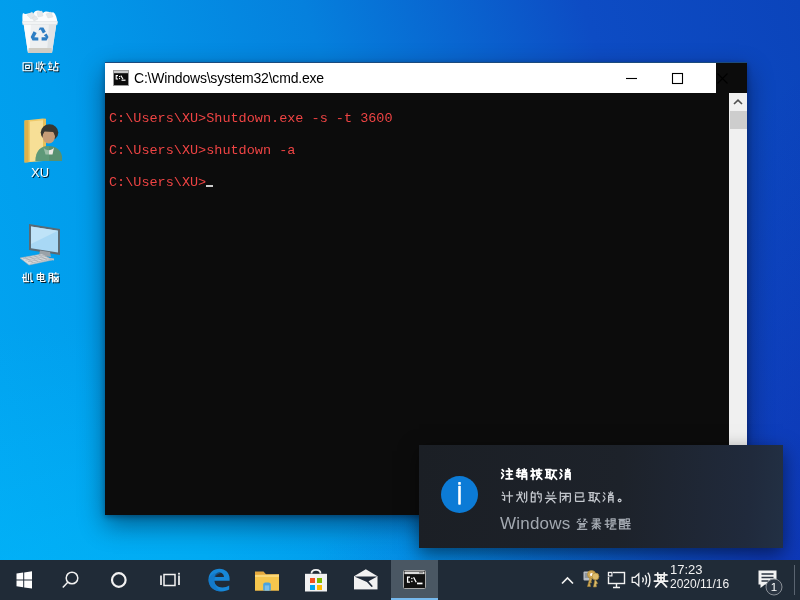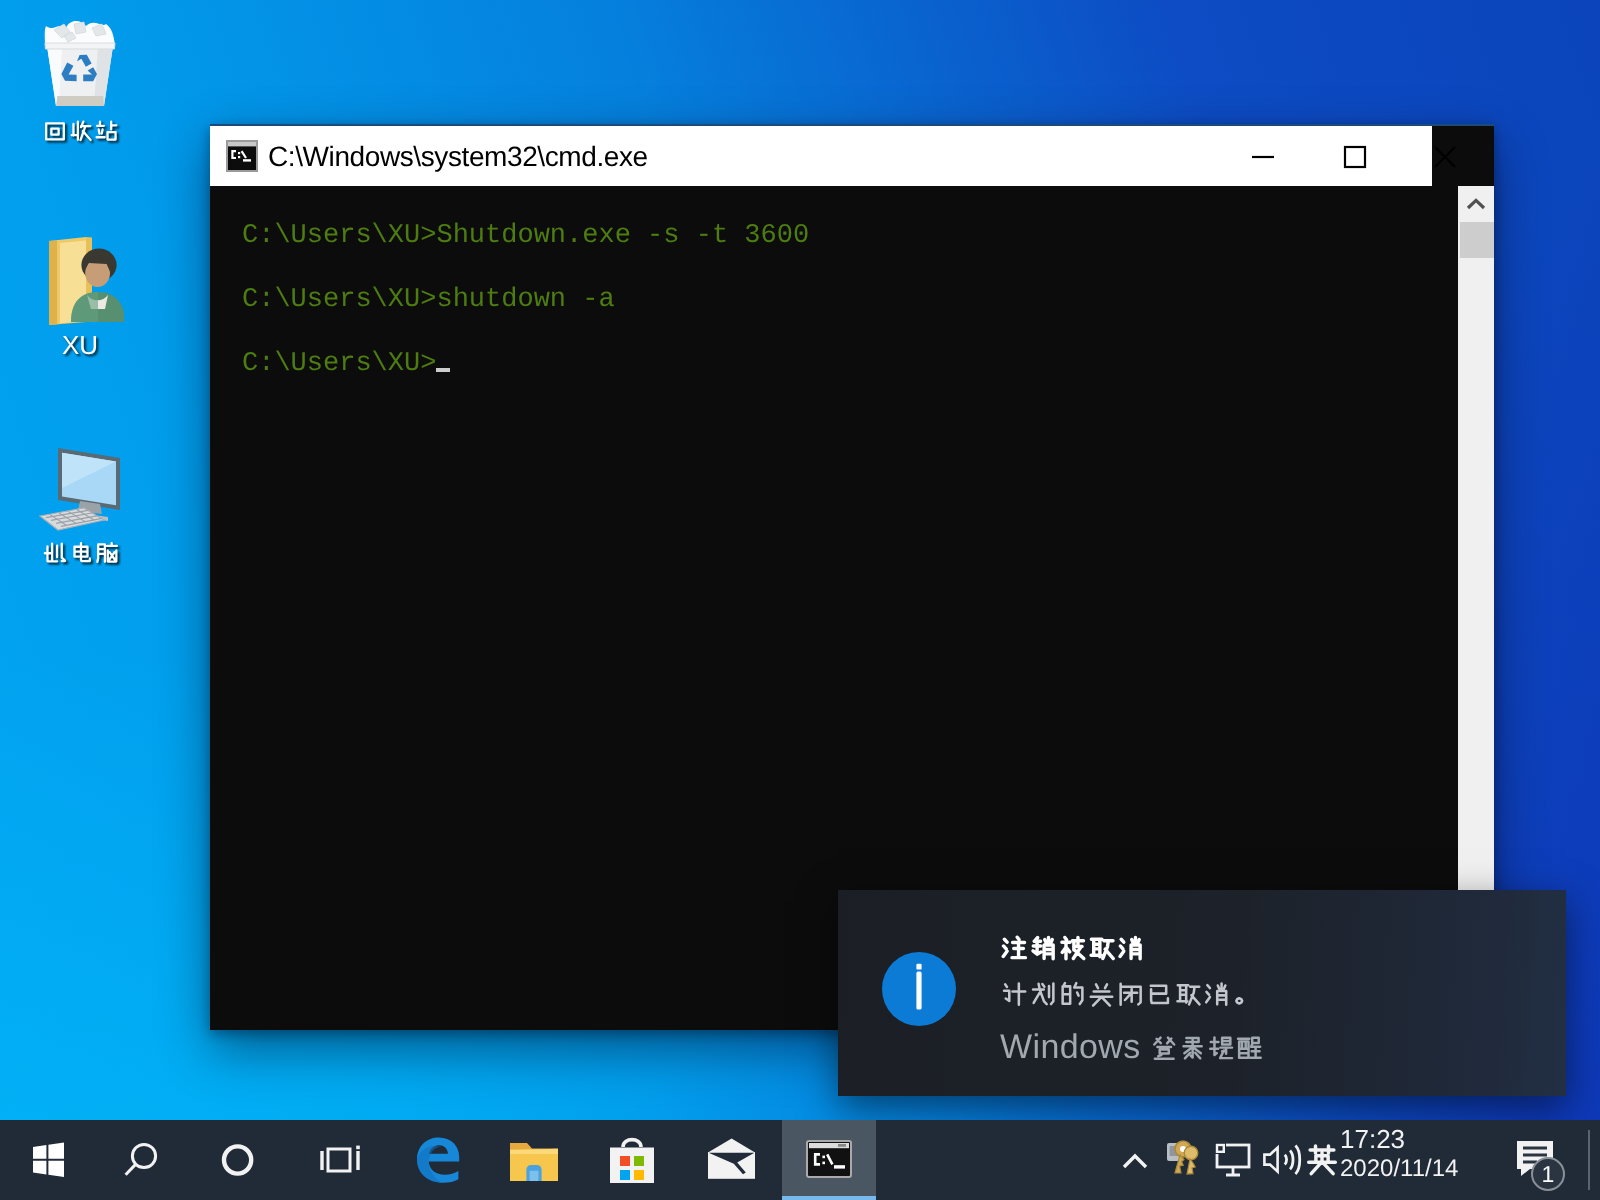--- a/index.html
+++ b/index.html
@@ -92,21 +92,21 @@
   <svg class="abs" style="left:509px;top:0" width="35" height="30">
         <path d="M12 15.5 H23" stroke="#000" stroke-width="1.1" fill="none"></path>
       </svg>
   <svg class="abs" style="left:555px;top:0" width="35" height="30">
         <rect x="12.5" y="10.5" width="10" height="10" stroke="#000" stroke-width="1.1" fill="none"></rect>
       </svg>
   <svg class="abs" style="left:600px;top:0" width="35" height="30">
         <path d="M12.5 10.5 L22.5 20.5 M22.5 10.5 L12.5 20.5" stroke="#000" stroke-width="1.1" fill="none"></path>
       </svg>
  </div>
- <div class="abs" style="left:16px;top:48px;font-family:'Liberation Mono',monospace;font-size:13.5px;line-height:16px;color:#4d7c0f;white-space:pre">C:\Users\XU&gt;Shutdown.exe -s -t 3600
+ <div class="abs" style="left:4px;top:48px;font-family:'Liberation Mono',monospace;font-size:13.5px;line-height:16px;color:#ef4444;white-space:pre">C:\Users\XU&gt;Shutdown.exe -s -t 3600
 
 C:\Users\XU&gt;shutdown -a
 
 C:\Users\XU&gt;<span style="display:inline-block;width:7px;height:2.2px;background:#ccc;vertical-align:-1px"></span></div>
  <div class="abs" style="left:624px;top:30px;width:18px;height:423px;background:#f0f0f0">
   <svg class="abs" style="left:0;top:0" width="18" height="18">
         <path d="M5 11 L9 7.2 L13 11" stroke="#505050" stroke-width="1.6" fill="none"></path>
       </svg>
   <div class="abs" style="left:0.5px;top:18px;width:17px;height:18px;background:#cdcdcd"></div>
  </div>
@@ -261,19 +261,19 @@
   <path d="M90.0 15.2 C92.0 17.2,92.0 22.6,90.0 24.6" stroke-width="1.4"></path>
   <path d="M92.7 12.8 C95.6 15.6,95.6 24.2,92.7 27.0" stroke-width="1.4"></path>
  </g>
 
 </svg>
 <div class="abs" style="left:652px;top:571px"><svg width="18" height="18" viewBox="0 0 18 18" style="display:inline-block;vertical-align:0px;overflow:visible">
       <g transform="translate(0.00) scale(0.9000)">
         <path d="M6.4 2.2 L6.4 6.2 M13.6 2.2 L13.6 6.2 M3.4 4.4 L16.6 4.4 M6.6 7.6 L6.6 11.2 M6.6 7.6 L13.4 7.6 L13.4 11.2 M10.0 6.0 L10.0 11.2 M2.6 11.2 L17.4 11.2 M9.8 11.2 L4.0 17.6 M10.2 11.2 L16.2 17.6" fill="none" stroke="#f2f2f2" stroke-width="1.93" stroke-linecap="round" stroke-linejoin="round"></path>
       </g>
     </svg></div>
-<div class="abs" style="left:670px;top:563px;width:80px;font-size:13px;color:#f2f2f2;line-height:14px">17:23<br><span style="font-size:12px">2020/11/14</span></div>
+<div class="abs" style="left:670px;top:563px;width:80px;font-size:13px;color:#f2f2f2;line-height:14px">17:23<br><span style="font-size:12px">2020/11/16</span></div>
 <svg class="abs" style="left:752px;top:560px" width="48" height="40" viewBox="0 0 48 40">
  <path d="M6.5 10.5 H24.5 V24.5 H13 L8.5 28 V24.5 H6.5 Z" fill="#f2f2f2"></path>
  <path d="M9.5 14 H21.5 M9.5 17.5 H21.5 M9.5 21 H16.5" stroke="#2b3442" stroke-width="1.6"></path>
  <circle cx="22" cy="27" r="8" fill="#2b3542" stroke="#8a9097" stroke-width="1"></circle>
  <text x="22" y="31.2" text-anchor="middle" font-size="11.5" fill="#fff" font-family="Liberation Sans">1</text>
 </svg>
 <div class="abs" style="left:794px;top:565px;width:1px;height:30px;background:#5a6470"></div>
 </body></html>

